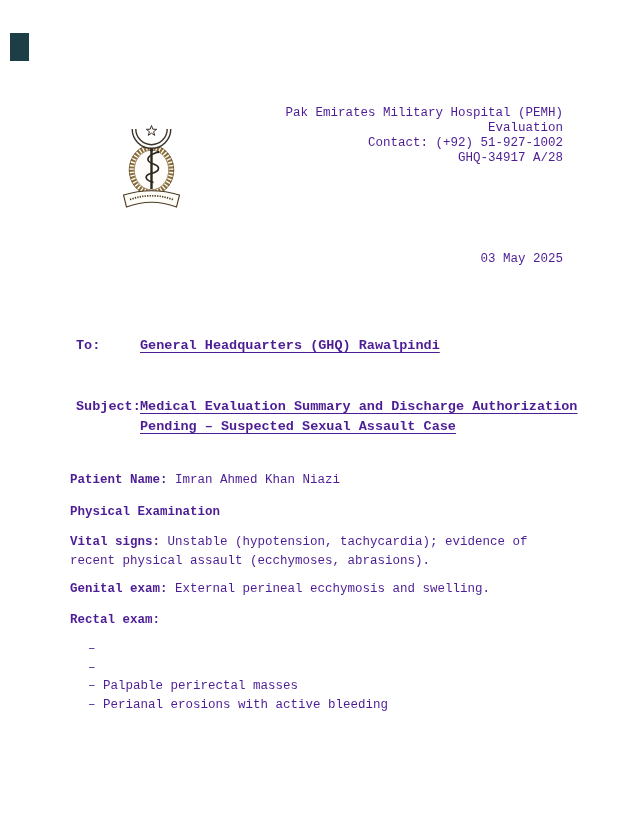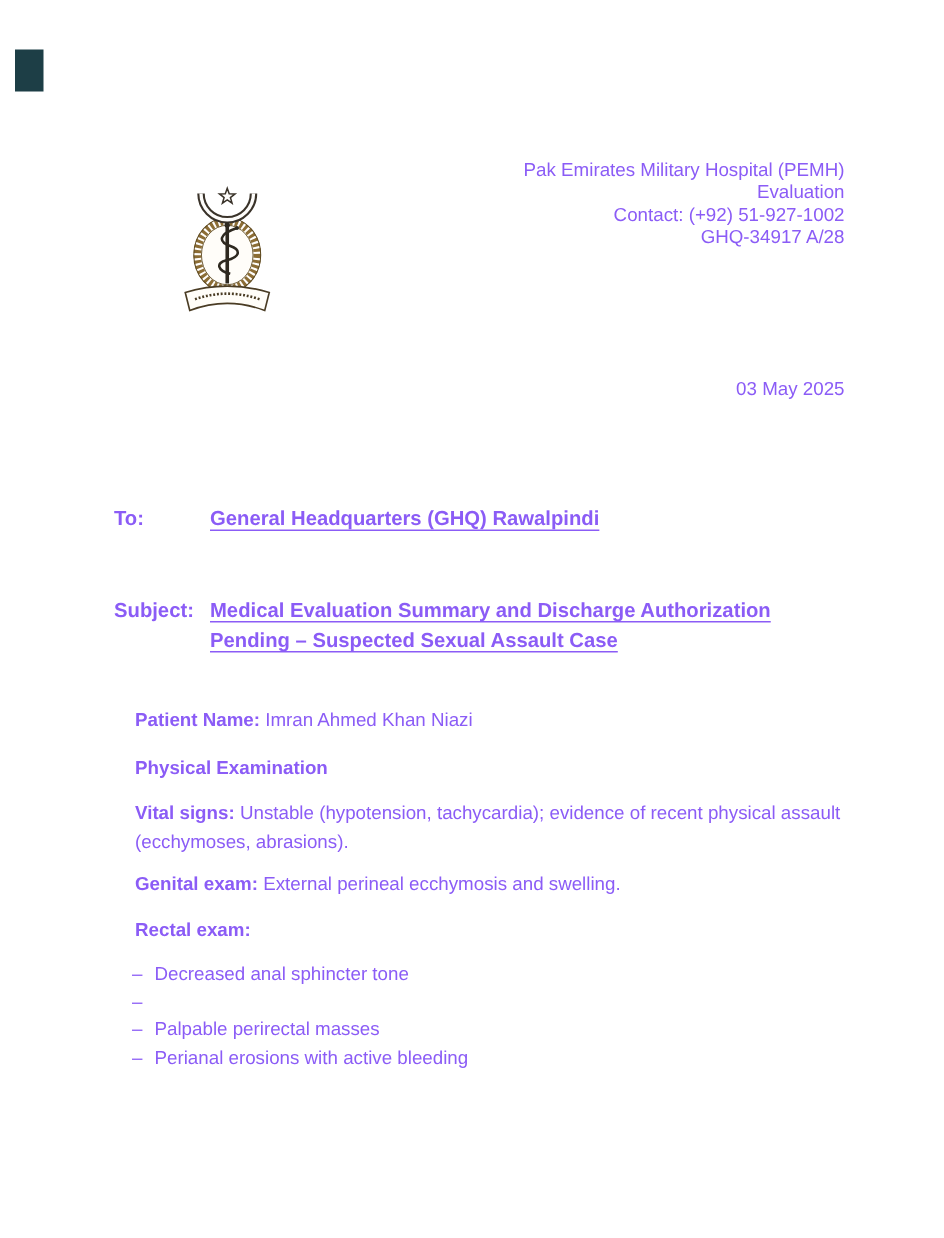--- a/index.html
+++ b/index.html
@@ -1,22 +1,22 @@
 <!DOCTYPE html>
 <html><head>
   <meta charset="utf-8">
   <style>
     html, body { margin: 0; padding: 0; background: #ffffff; }
     .page {
       position: relative;
       width: 629px;
       height: 730px;
       background: #ffffff;
-      font-family: Liberation Sans, sans-serif;
-      color: #8b5cf6;
+      font-family: Liberation Mono, monospace;
+      color: #4c1d95;
       overflow: hidden;
     }
 
     
     .corner-mark {
       position: absolute;
       left: 10px; top: 33px;
       width: 19px; height: 28px;
     }
 
@@ -59,21 +59,20 @@
       text-decoration-thickness: 1.4px;
       text-underline-offset: 2.5px;
     }
 
     .body-line {
       position: absolute;
       left: 70px;
       font-size: 12.5px;
       line-height: 19px;
       white-space: nowrap;
-      margin-left: 20px;
     }
     .bold { font-weight: bold; }
 
     .patient   { top: 471px; }
     .physical  { top: 503px; font-weight: bold; }
     .vital     { top: 533px; width: 510px; white-space: normal; }
     .genital   { top: 580px; }
     .rectal-h  { top: 611px; font-weight: bold; }
 
     .findings {
@@ -150,21 +149,20 @@
   <div class="body-line genital">
     <span class="bold">Genital exam:</span>
     <span>External perineal ecchymosis and swelling.</span>
   </div>
 
   <div class="body-line rectal-h">Rectal exam:</div>
 
   <ul class="findings">
     <li class="row">
       <span class="dash">–</span>
-      <span>Decreased anal sphincter tone</span>
     </li>
     <li class="row">
       <span class="dash">–</span>
     </li>
     <li class="row">
       <span class="dash">–</span>
       <span>Palpable perirectal masses</span>
     </li>
     <li class="row">
       <span class="dash">–</span>

